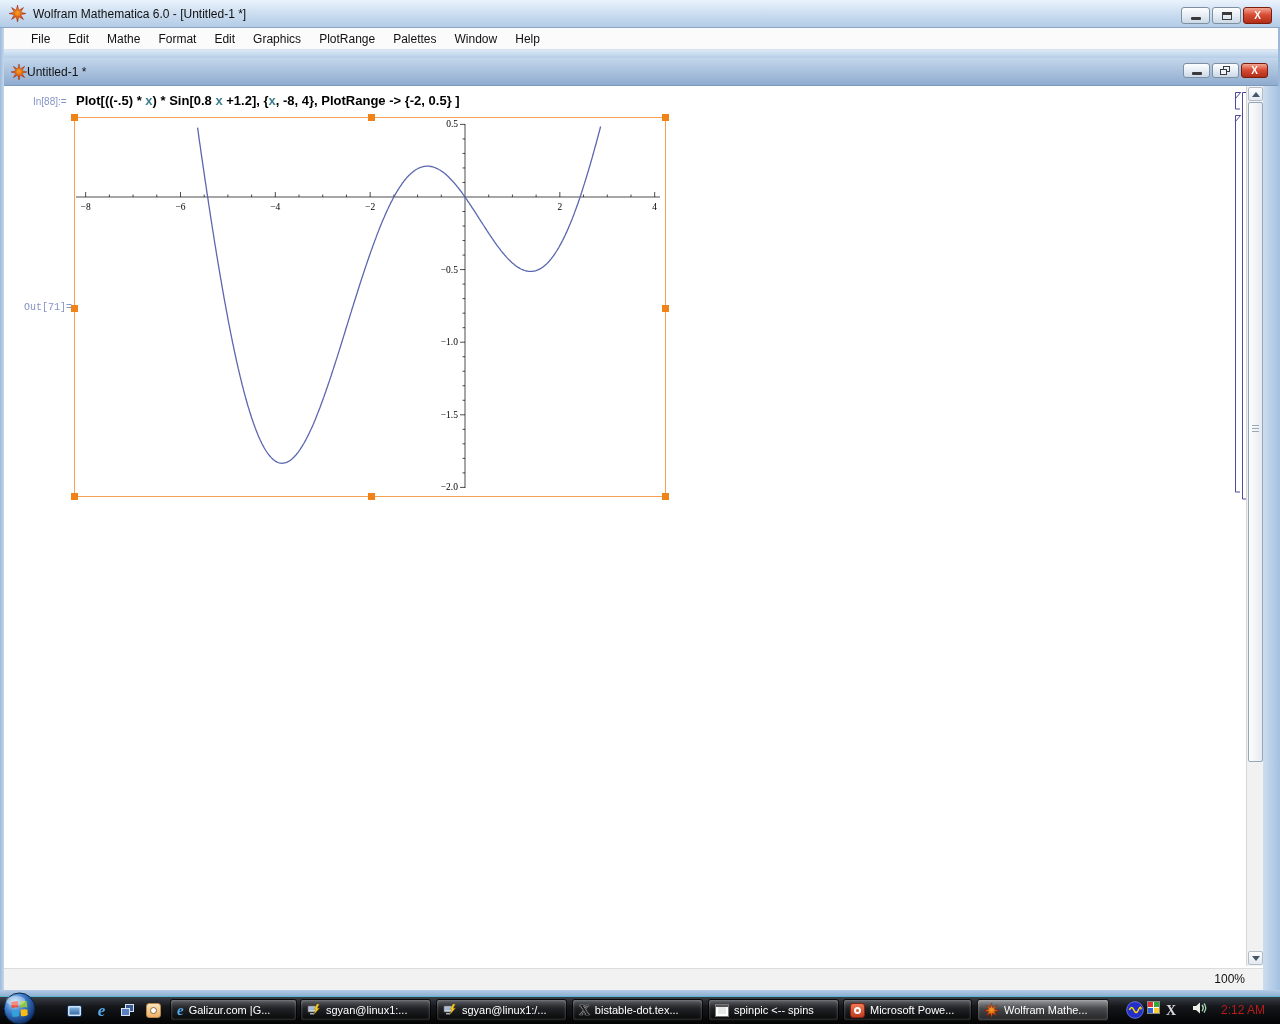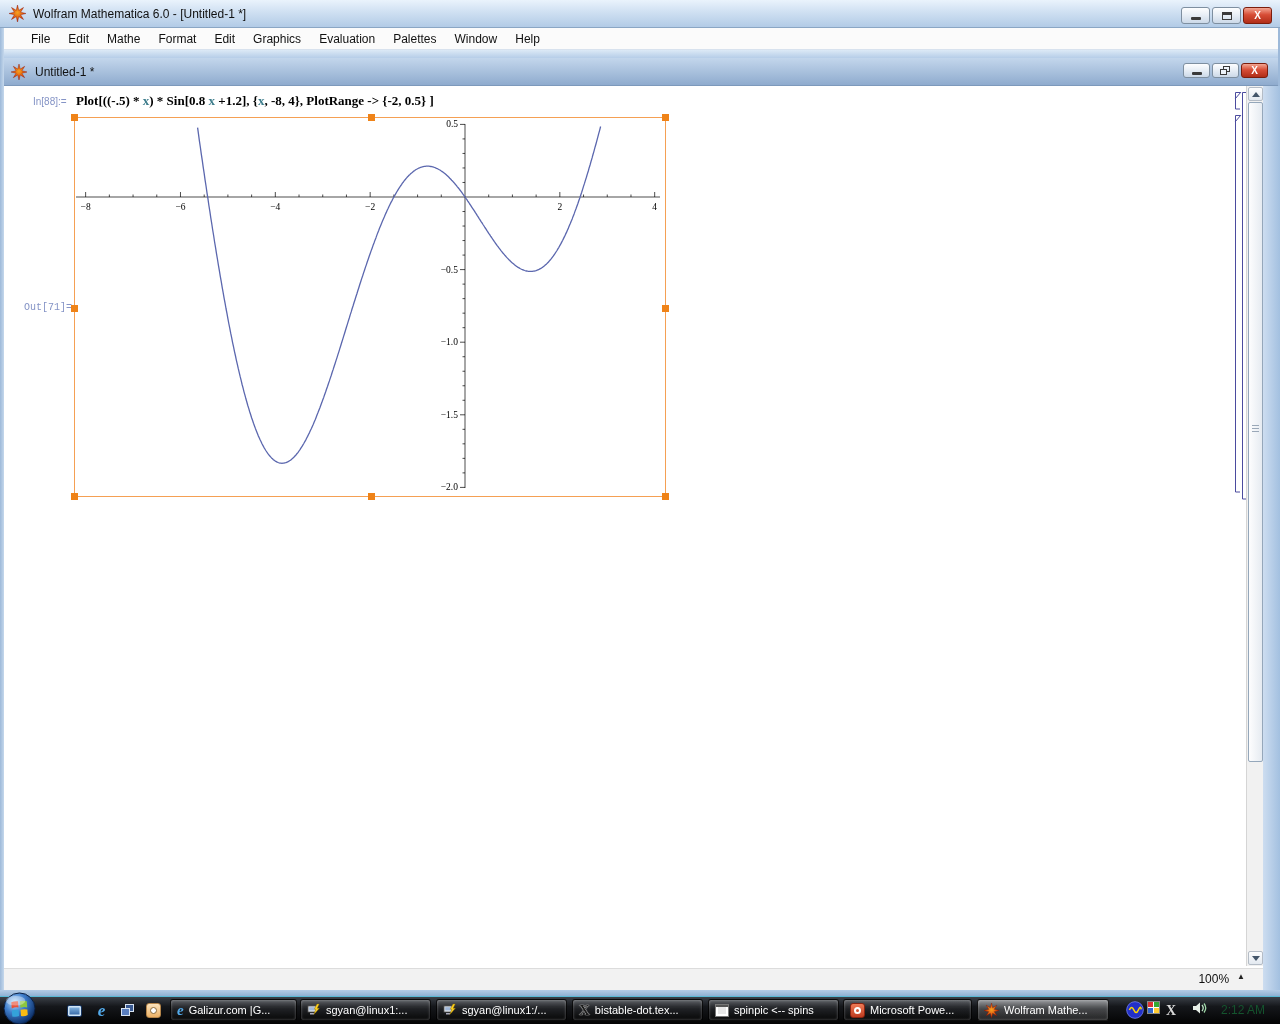--- a/index.html
+++ b/index.html
@@ -26,32 +26,32 @@
     display:flex; align-items:center; padding-left:20px; border-bottom:1px solid #d8e2ee; }
   .menu-item { font-size:12px; color:#111; padding:3px 9px; }
   .mdi-strip { position:absolute; left:2px; top:50px; width:1276px; height:8px;
     background:linear-gradient(#dce9f6,#b6cde8); }
 
   
   .child-titlebar { position:absolute; left:2px; top:58px; width:1276px; height:28px;
     background:linear-gradient(#c3d6ec,#a9c1dd 50%,#8fabce); display:flex; align-items:center;
     border-bottom:1px solid #7d99bb; }
   .child-titlebar .doc-icon { margin-left:9px; width:16px; height:16px; }
-  .child-titlebar .doc-title { margin-left:8px; font-size:12px; color:#111; }
+  .child-titlebar .doc-title { margin-left:0; font-size:12px; color:#111; }
   .child-btns { position:absolute; top:5px; right:10px; display:flex; gap:2px; }
   .child-btns .wbtn { width:27px; height:15px; }
 
   .notebook { position:absolute; left:4px; top:86px; width:1242px; height:882px; background:#fff; }
 
   
   .in-label  { position:absolute; left:33px; top:96px; font-family:Liberation Sans, sans-serif;
     font-size:10px; color:#8594c6; }
   .out-label { position:absolute; left:24px; top:302px; font-family:"Liberation Mono", monospace;
     font-size:10px; color:#8594c6; }
-  .code-line { position:absolute; left:76px; top:93px; font-family:Liberation Serif, serif;
+  .code-line { position:absolute; left:76px; top:93px; font-family:Liberation Sans, sans-serif;
     font-size:13px; font-weight:bold; color:#000; white-space:pre; }
   .code-line .var { color:#3e7d8c; }
 
   
   .graphic-frame { position:absolute; left:74px; top:117px; width:592px; height:380px;
     border:1.5px solid #f5a054; }
   .graphic-frame svg { position:absolute; left:-1px; top:-1px; }
   .handle { position:absolute; width:7px; height:7px; background:#ef8318; }
   .h-tl{left:-4px;top:-4px} .h-tc{left:293px;top:-4px} .h-tr{right:-4px;top:-4px}
   .h-ml{left:-4px;top:187px} .h-mr{right:-4px;top:187px}
@@ -75,39 +75,39 @@
 
   .right-strip { position:absolute; left:1263px; top:86px; width:17px; height:904px;
     background:linear-gradient(90deg,#cdddf0,#a3c0e0); }
   .left-strip { position:absolute; left:0; top:28px; width:4px; height:962px;
     background:linear-gradient(90deg,#9db9d9,#c5d8ec); }
   .rightedge-strip { position:absolute; left:1278px; top:28px; width:2px; height:962px; background:#9db9d9; }
 
   
   .statusbar { position:absolute; left:4px; top:968px; width:1259px; height:22px; background:#f2f2f2;
     border-top:1px solid #dcdcdc; }
-  .zoom-ctl { position:absolute; right:18px; top:3px; font-size:12px; color:#111; display:flex; gap:8px; align-items:flex-start; }
+  .zoom-ctl { position:absolute; right:18px; top:3px; font-size:12px; color:#111; display:flex; gap:8px; align-items:flex-start;flex-direction:column; }
   .zoom-ctl .tri { font-size:8px; color:#222; }
   .bottom-frame { position:absolute; left:0; top:990px; width:1280px; height:6px;
     background:linear-gradient(#b4cce6,#8fb0d2); }
 
   
   .taskbar { position:absolute; left:0; top:996px; width:1280px; height:28px;
     background:linear-gradient(#3a3f47,#15171b 35%,#030303); border-top:1px solid #57b8d4; }
   .start-orb { position:absolute; left:3px; top:992px; width:33px; height:33px; }
   .ql-icon { position:absolute; top:1000px; width:21px; height:21px; display:flex; align-items:center; justify-content:center; }
   .task-button { position:absolute; top:999px; height:22px; border:1px solid rgba(0,0,0,.8); border-radius:3px;
     background:linear-gradient(rgba(255,255,255,.22),rgba(255,255,255,.06) 45%,rgba(10,10,10,.2));
     box-shadow:inset 0 0 3px rgba(255,255,255,.35);
     display:flex; align-items:center; gap:5px; padding:0 6px; overflow:hidden; }
   .task-button .tlabel { font-size:11px; color:#fff; white-space:nowrap; overflow:hidden; }
   .task-button.active { background:linear-gradient(rgba(255,255,255,.5),rgba(255,255,255,.22) 45%,rgba(90,90,90,.35)); }
   .tray { position:absolute; top:1001px; }
   .tray-clock { position:absolute; left:1212px; top:996px; width:62px; height:28px;
-    font-size:12px; color:#14532d; display:flex; align-items:center; justify-content:center; }
+    font-size:12px; color:#b91c1c; display:flex; align-items:center; justify-content:center; }
 
   
   .ic-desktop { width:15px; height:12px; border-radius:2px; border:1px solid #16335e;
     background:linear-gradient(#8fc0ea,#2d5e9e); box-shadow:inset 0 0 0 1.5px #cfe4f6; }
   .ic-e { font-family:"Liberation Serif", serif; font-style:italic; font-weight:bold; font-size:17px; color:#53aaea; line-height:1; }
   .ic-switch { position:relative; width:14px; height:13px; }
   .ic-switch i { position:absolute; width:9px; height:8px; border:1px solid #d8e4f2; background:#5a7fc0; }
   .ic-switch i.b { left:4px; top:0; background:#3a5a92; } .ic-switch i.f { left:0; top:4px; }
   .ic-outlook { width:15px; height:15px; border-radius:3px; border:1px solid #b5854a;
     background:linear-gradient(#fbe3bd,#edb267); position:relative; }
@@ -182,21 +182,21 @@
     </div>
   </div>
 
   <div class="menubar">
     <span class="menu-item">File</span>
     <span class="menu-item">Edit</span>
     <span class="menu-item">Mathe</span>
     <span class="menu-item">Format</span>
     <span class="menu-item">Edit</span>
     <span class="menu-item">Graphics</span>
-    <span class="menu-item">Evaluation</span>
+    <span class="menu-item">PlotRange</span>
     <span class="menu-item">Palettes</span>
     <span class="menu-item">Window</span>
     <span class="menu-item">Help</span>
   </div>
   <div class="mdi-strip"></div>
 
   <div class="child-titlebar">
     <svg class="doc-icon">
         <use href="#spikey"></use>
       </svg>

